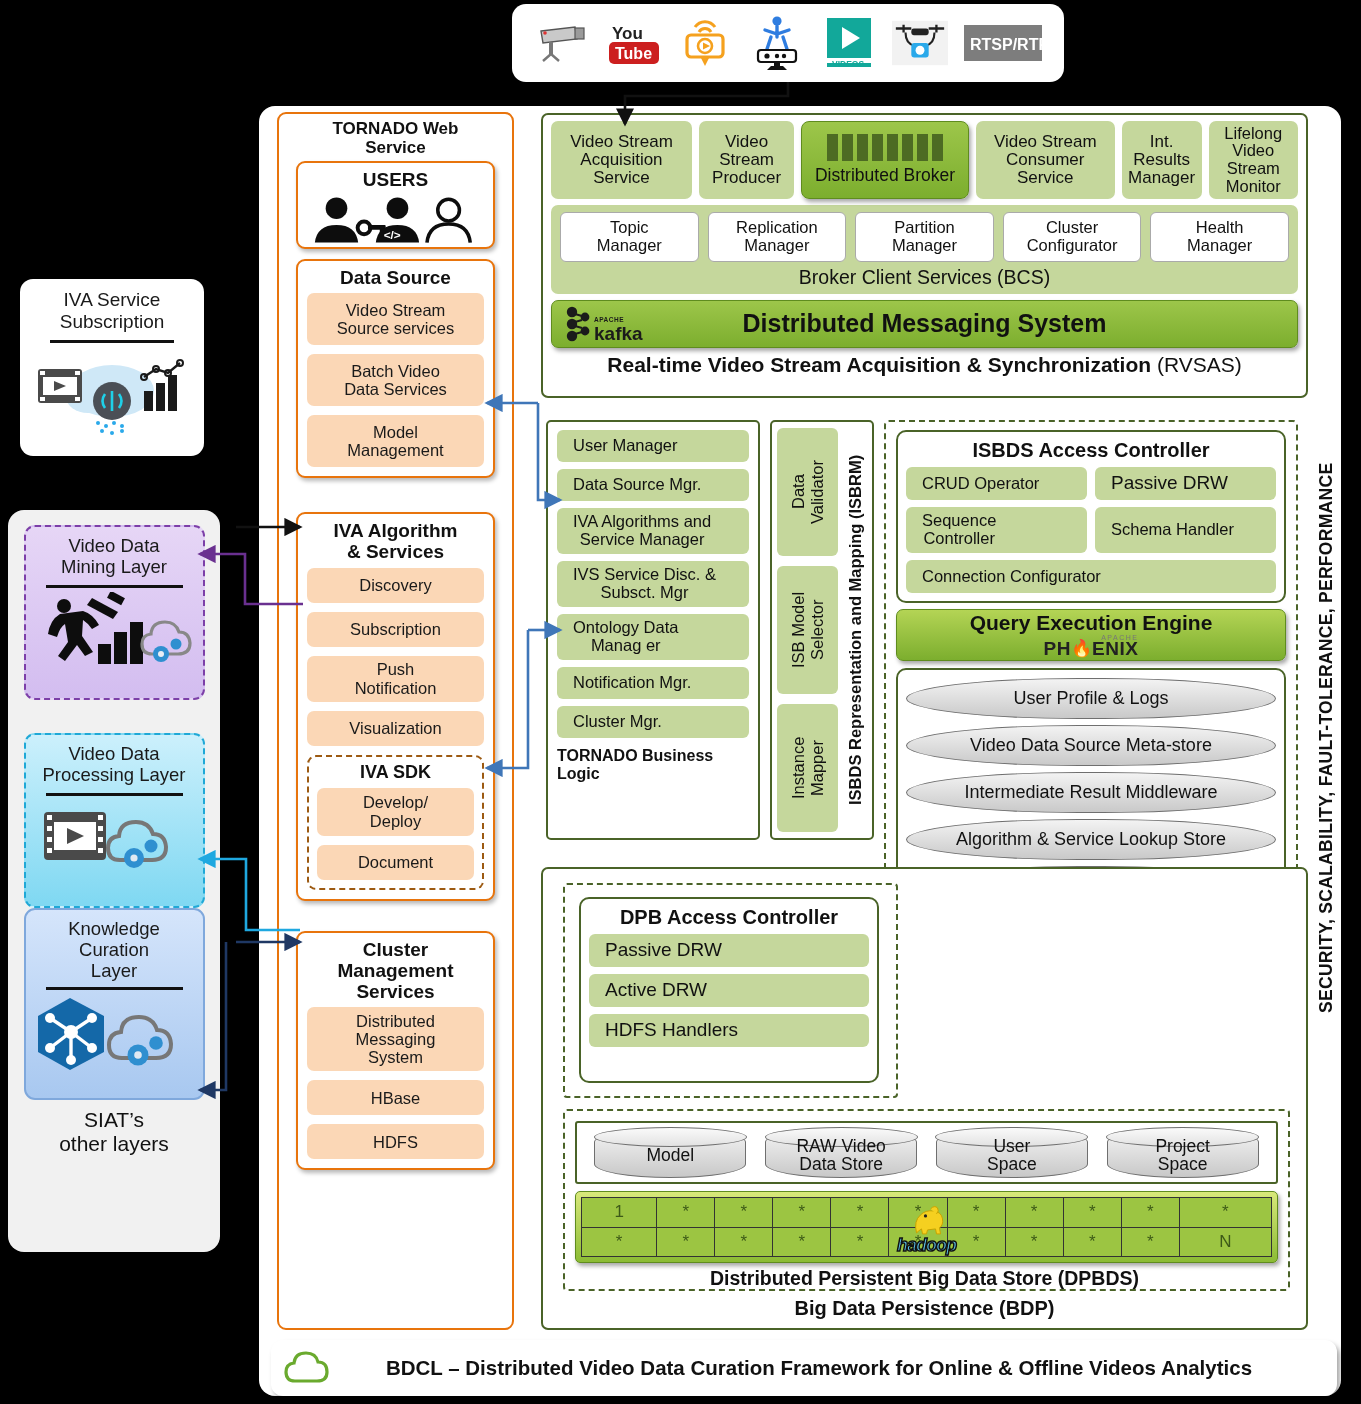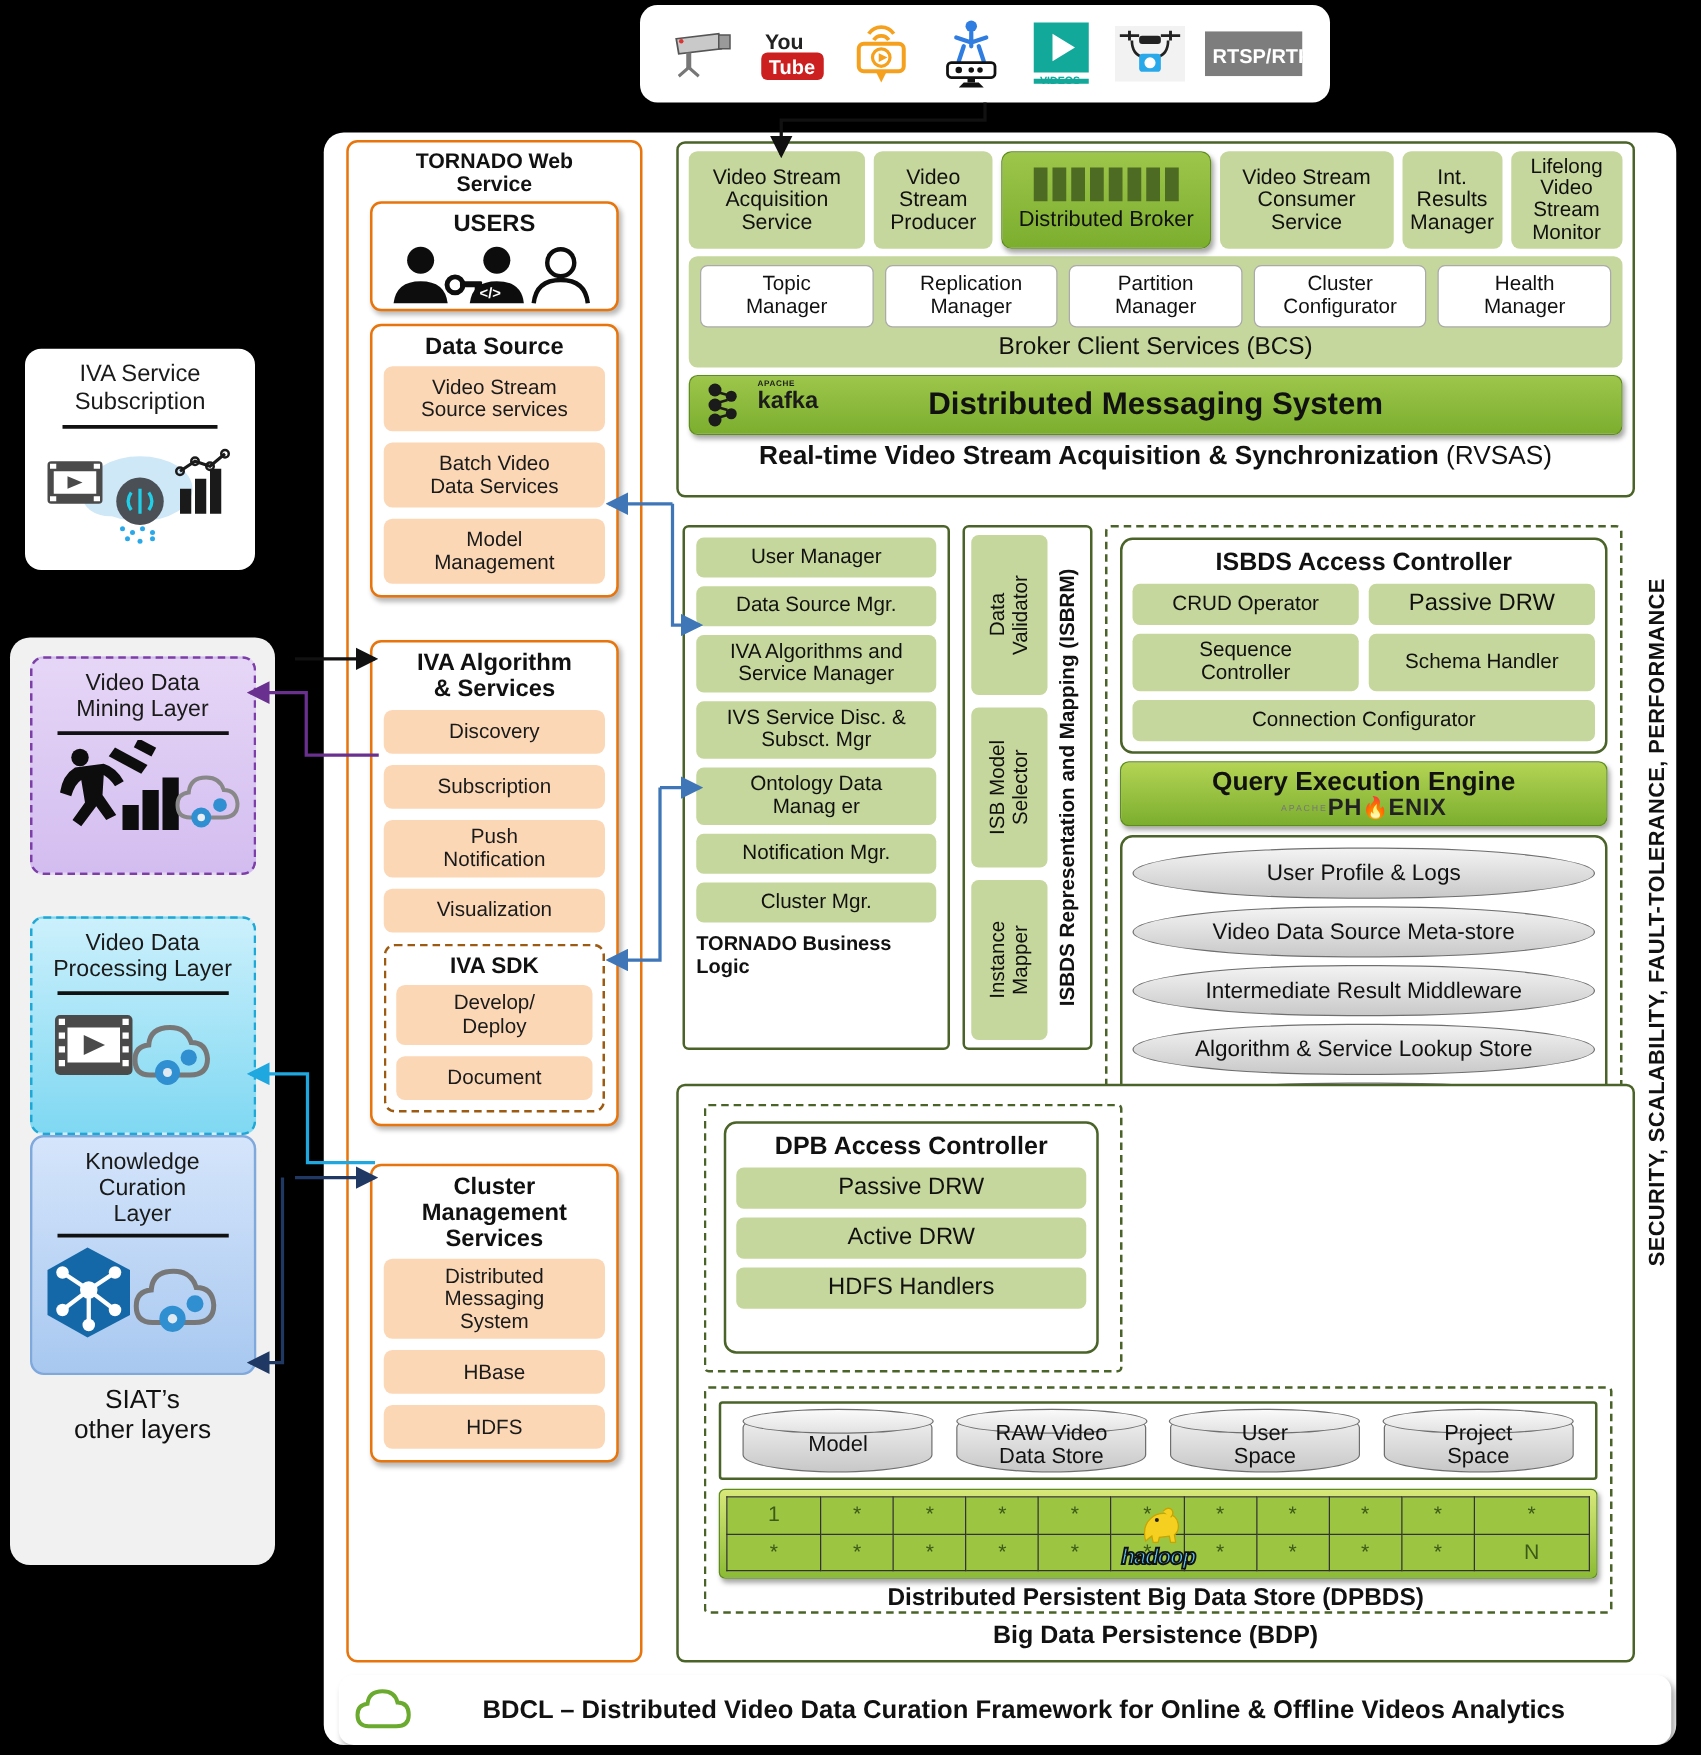--- a/index.html
+++ b/index.html
@@ -104,22 +104,22 @@
   #rvsas-label { font-size:21px; font-weight:bold; color:#111; text-align:center; padding-top:5px; }
   #rvsas-label span { font-weight:normal; }
 
   
   #tbl {
     left:546px; top:420px; width:214px; height:420px;
     background:#fff; border:2.5px solid #4a6328; border-radius:5px;
     padding:8px 9px 4px;
   }
   .gpill { background:#c5d79c; border-radius:6px; color:#111; font-size:16.5px; text-align:center;
-           line-height:1.08; padding:6px 2px; margin-bottom:7px;
-           display:flex; align-items:center; justify-content:center; }
+           line-height:1.08; padding:6px 16px; margin-bottom:7px;
+           display:flex; align-items:center; justify-content:flex-start; }
   #tbl-label { font-size:16px; font-weight:bold; color:#111; text-align:left; padding-top:2px; }
 
   
   #isbrm {
     left:770px; top:420px; width:104px; height:420px;
     background:#fff; border:2.5px solid #4a6328; border-radius:5px;
     display:flex; flex-direction:row-reverse; padding:6px 5px;
   }
   #isbrm-label {
     writing-mode:vertical-rl; transform:rotate(180deg);
@@ -632,21 +632,21 @@
       </div>
       <div class="bcs-box">
         <div>Health</div>
         <div>Manager</div>
       </div>
     </div>
     <div id="bcs-label">Broker Client Services (BCS)</div>
   </div>
 
   <div id="dms">
-    <div style="display:flex;align-items:flex-start;gap:12px;z-index:2">
+    <div style="display:flex;align-items:flex-end;gap:0;z-index:2">
       <svg width="30" height="38" viewBox="0 0 30 38">
         <g fill="#1b1b1b">
           <circle cx="8" cy="7" r="5.2"></circle>
             <circle cx="8" cy="19" r="5.2"></circle>
             <circle cx="8" cy="31" r="5.2"></circle>
           <circle cx="21" cy="12" r="4.4"></circle>
             <circle cx="21" cy="26" r="4.4"></circle>
           <path d="M11 9 l7 2 M11 17 l7 -2 M11 21 l7 2 M11 29 l7 -2" stroke="#1b1b1b" stroke-width="2"></path>
         </g>
       </svg>
@@ -750,21 +750,21 @@
         </div>
     </div>
     <div class="gpill" style="height:33px; margin-bottom:0">
         <div>Connection Configurator</div>
       </div>
   </div>
 
   <div id="qee">
     <div class="t">Query Execution Engine</div>
     <div class="phoenix">
-      <div style="display:flex;flex-direction:row;align-items:center;line-height:1">
+      <div style="display:flex;flex-direction:column;align-items:flex-end;line-height:1">
         <span class="apache-sm">APACHE</span>
         <div style="display:flex;align-items:center">
           <span class="ph">PH</span>
           <span class="flame">🔥</span>
           <span class="ph">ENIX</span>
         </div>
       </div>
     </div>
   </div>
 

